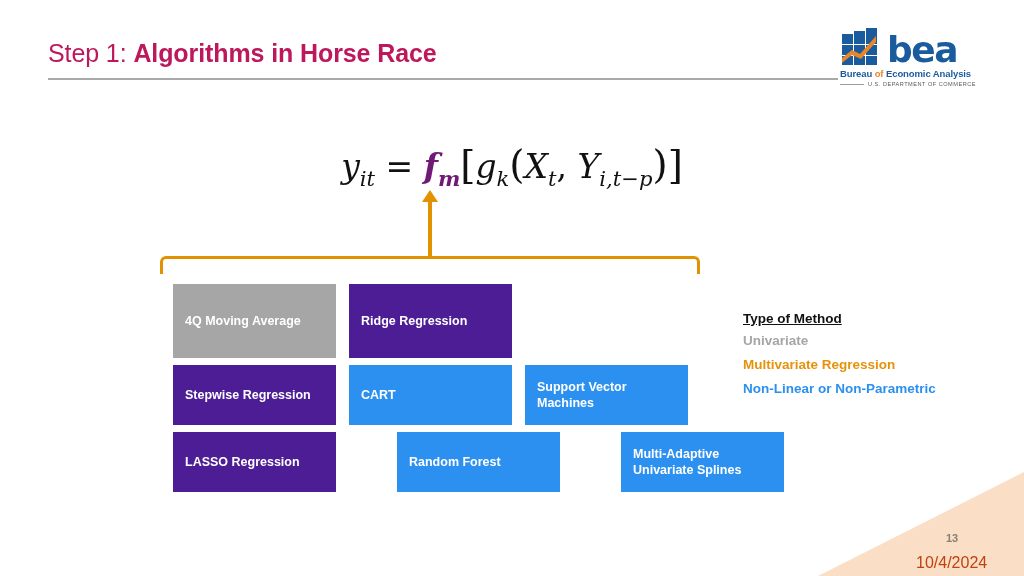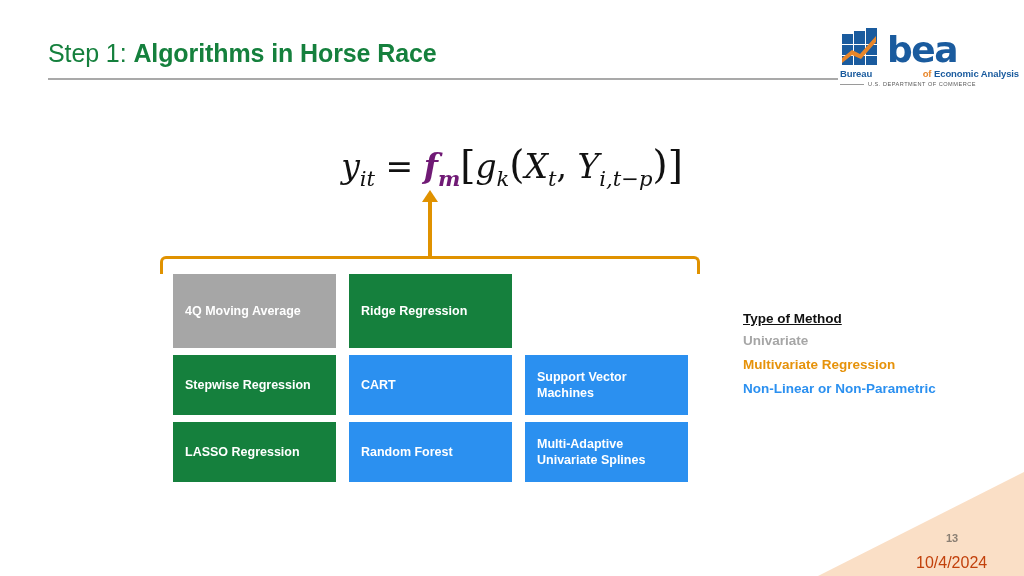--- a/index.html
+++ b/index.html
@@ -33,21 +33,21 @@
   
   .title-bar {
     position: absolute;
     left: 48px;
     top: 40px;
     width: 800px;
     z-index: 3;
   }
   .title-text {
     font-size: 25px;
-    color: #15803d;
+    color: #be185d;
     letter-spacing: -0.1px;
     white-space: nowrap;
     line-height: 1.1;
   }
   .title-step {
     font-weight: 400;
   }
   .title-main {
     font-weight: bold;
   }
@@ -89,21 +89,20 @@
   .logo-sub {
     font-size: 9.5px;
     font-weight: bold;
     color: #1a5b9e;
     margin-top: 2px;
     letter-spacing: -0.1px;
     white-space: nowrap;
   }
   .logo-sub .of {
     color: #e8862a;
-    margin-left: 48px;
   }
   .logo-dept {
     font-size: 5.6px;
     color: #5a5a5a;
     letter-spacing: 0.5px;
     margin-top: 2px;
     white-space: nowrap;
     display: flex;
     align-items: center;
   }
@@ -175,47 +174,47 @@
     border-left: 8px solid transparent;
     border-right: 8px solid transparent;
     border-bottom: 12px solid #e09200;
     z-index: 2;
   }
 
   
   .grid {
     position: absolute;
     left: 173px;
-    top: 274px;
+    top: 284px;
     z-index: 3;
     border-radius: 15px;
   }
   .grid-row {
     display: flex;
     margin-bottom: 7px;
   }
-  .grid-row:last-child { margin-bottom: 0; }
+  .grid-row:last-child { margin-bottom: 0; gap: 48px; }
   .cell {
     width: 163px;
     margin-right: 13px;
     display: flex;
     align-items: center;
     color: #ffffff;
     font-size: 12.5px;
     font-weight: bold;
     line-height: 1.28;
     padding: 0 12px;
     box-sizing: border-box;
   }
   .cell:last-child { margin-right: 0; }
   .row-1 .cell { height: 74px; }
   .row-2 .cell { height: 60px; }
   .row-3 .cell { height: 60px; }
   .c-gray   { background: #a6a6a6; }
-  .c-orange { background: #15803d; }
+  .c-orange { background: #4c1d95; }
   .c-blue   { background: #2b90f0; }
 
   
   .legend {
     position: absolute;
     left: 743px;
     top: 311px;
     z-index: 3;
     font-size: 13.5px;
   }

